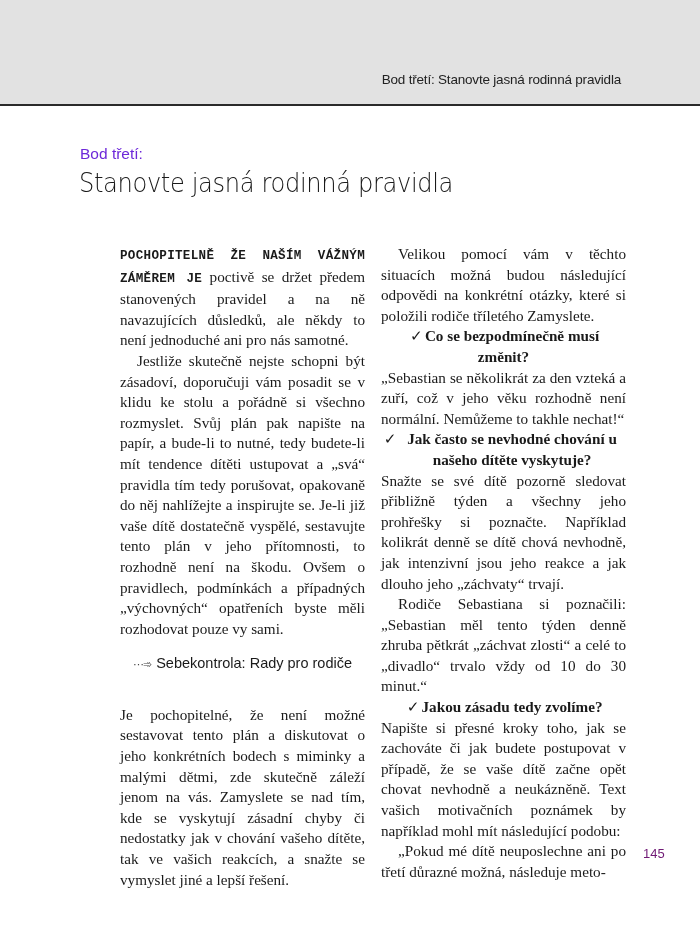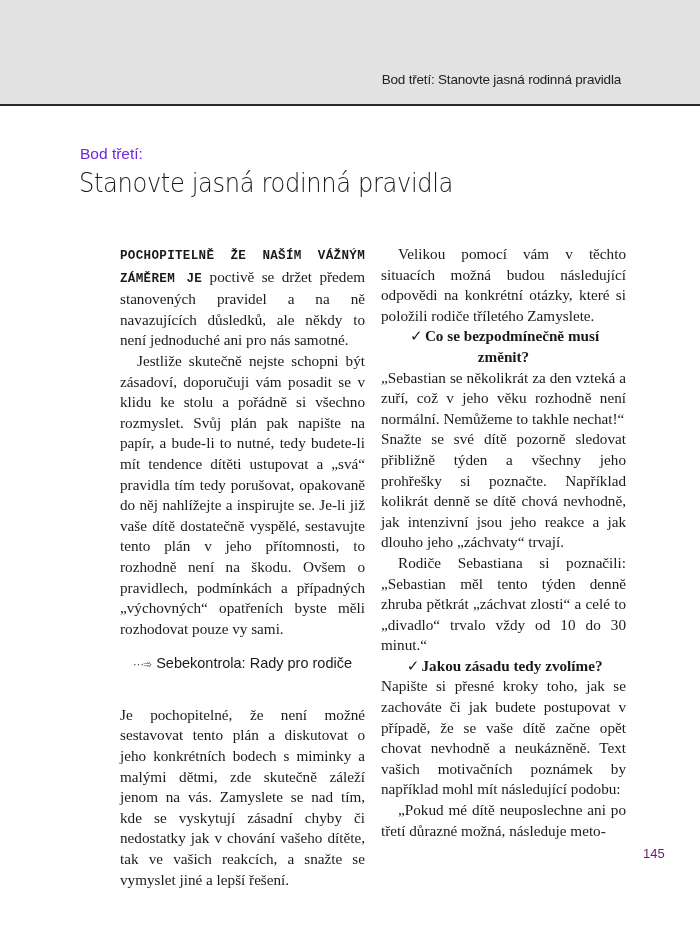--- a/index.html
+++ b/index.html
@@ -72,20 +72,21 @@
   </div>
   <p>Je pochopitelné, že není možné sestavovat tento plán a diskutovat o jeho konkrétních bodech s miminky a malými dětmi, zde skutečně záleží jenom na vás. Zamyslete se nad tím, kde se vyskytují zásadní chyby či nedostatky jak v chování vašeho dítěte, tak ve vašich reakcích, a snažte se vymyslet jiné a lepší řešení.</p>
 </div>
 
 <div class="col col-right">
   <p class="indent">Velikou pomocí vám v těchto situacích možná budou následující odpovědi na konkrétní otázky, které si položili rodiče tříletého Zamyslete.</p>
 
   <p class="q"><span class="check">✓</span><span>Co se bezpodmínečně musí změnit?</span></p>
   <p>„Sebastian se několikrát za den vzteká a zuří, což v jeho věku rozhodně není normální. Nemůžeme to takhle nechat!“</p>
 
+  <p class="q q-hang"><span class="check">✓</span><span>Jak často se nevhodné chování u našeho dítěte vyskytuje?</span></p>
   <p>Snažte se své dítě pozorně sledovat přibližně týden a všechny jeho prohřešky si poznačte. Například kolikrát denně se dítě chová nevhodně, jak intenzivní jsou jeho reakce a jak dlouho jeho „záchvaty“ trvají.</p>
   <p class="indent">Rodiče Sebastiana si poznačili: „Sebastian měl tento týden denně zhruba pětkrát „záchvat zlosti“ a celé to „divadlo“ trvalo vždy od 10 do 30 minut.“</p>
 
   <p class="q"><span class="check">✓</span><span>Jakou zásadu tedy zvolíme?</span></p>
   <p>Napište si přesné kroky toho, jak se zachováte či jak budete postupovat v případě, že se vaše dítě začne opět chovat nevhodně a neukázněně. Text vašich motivačních poznámek by například mohl mít následující podobu:</p>
   <p class="indent">„Pokud mé dítě neuposlechne ani po třetí důrazné možná, následuje meto-</p>
 </div>
 
 <div class="page-number">145</div>
 

